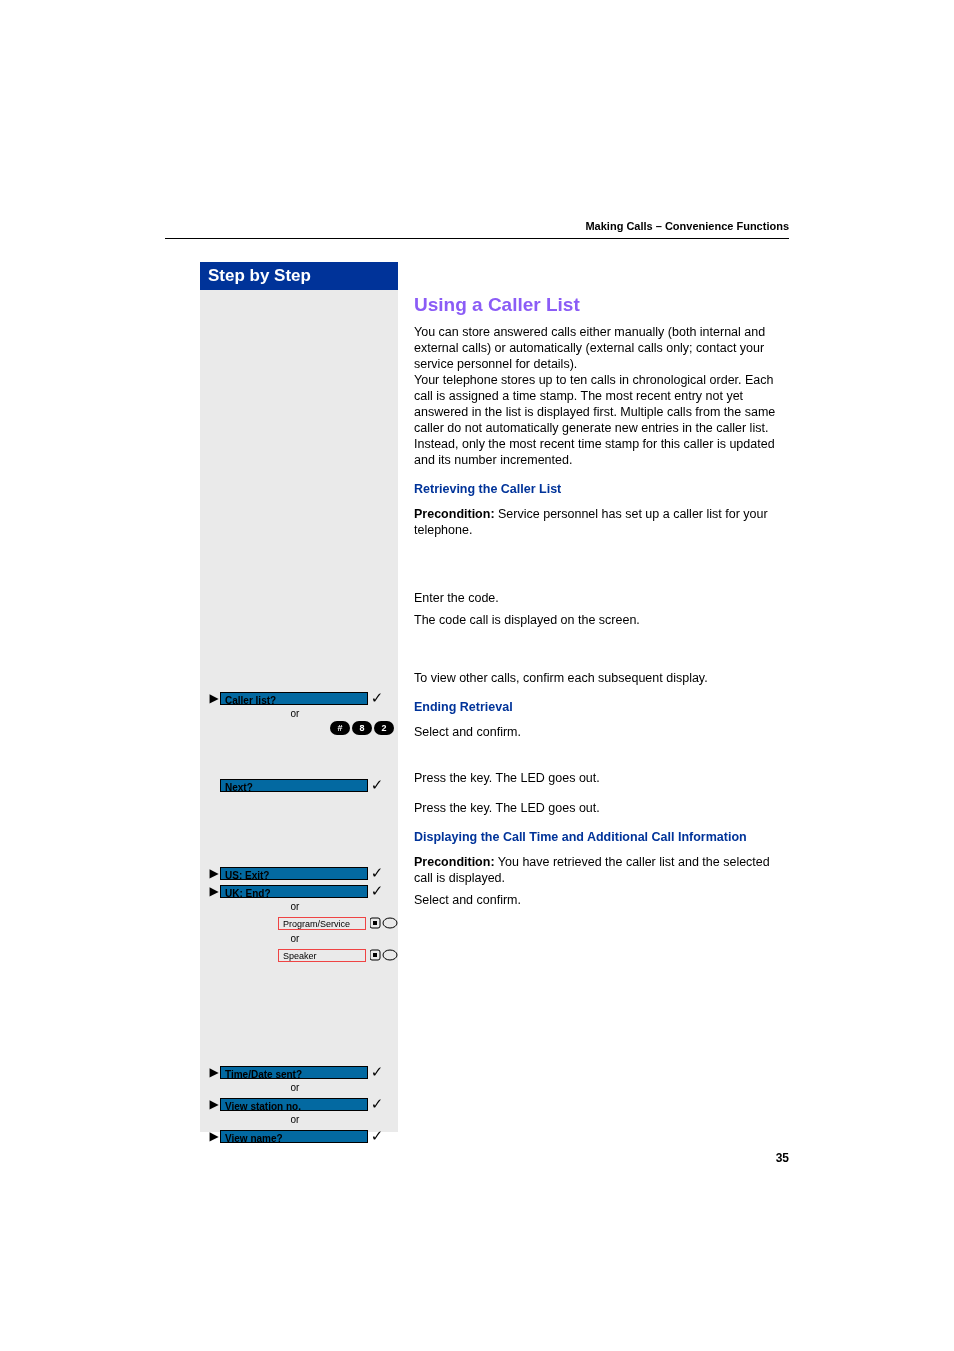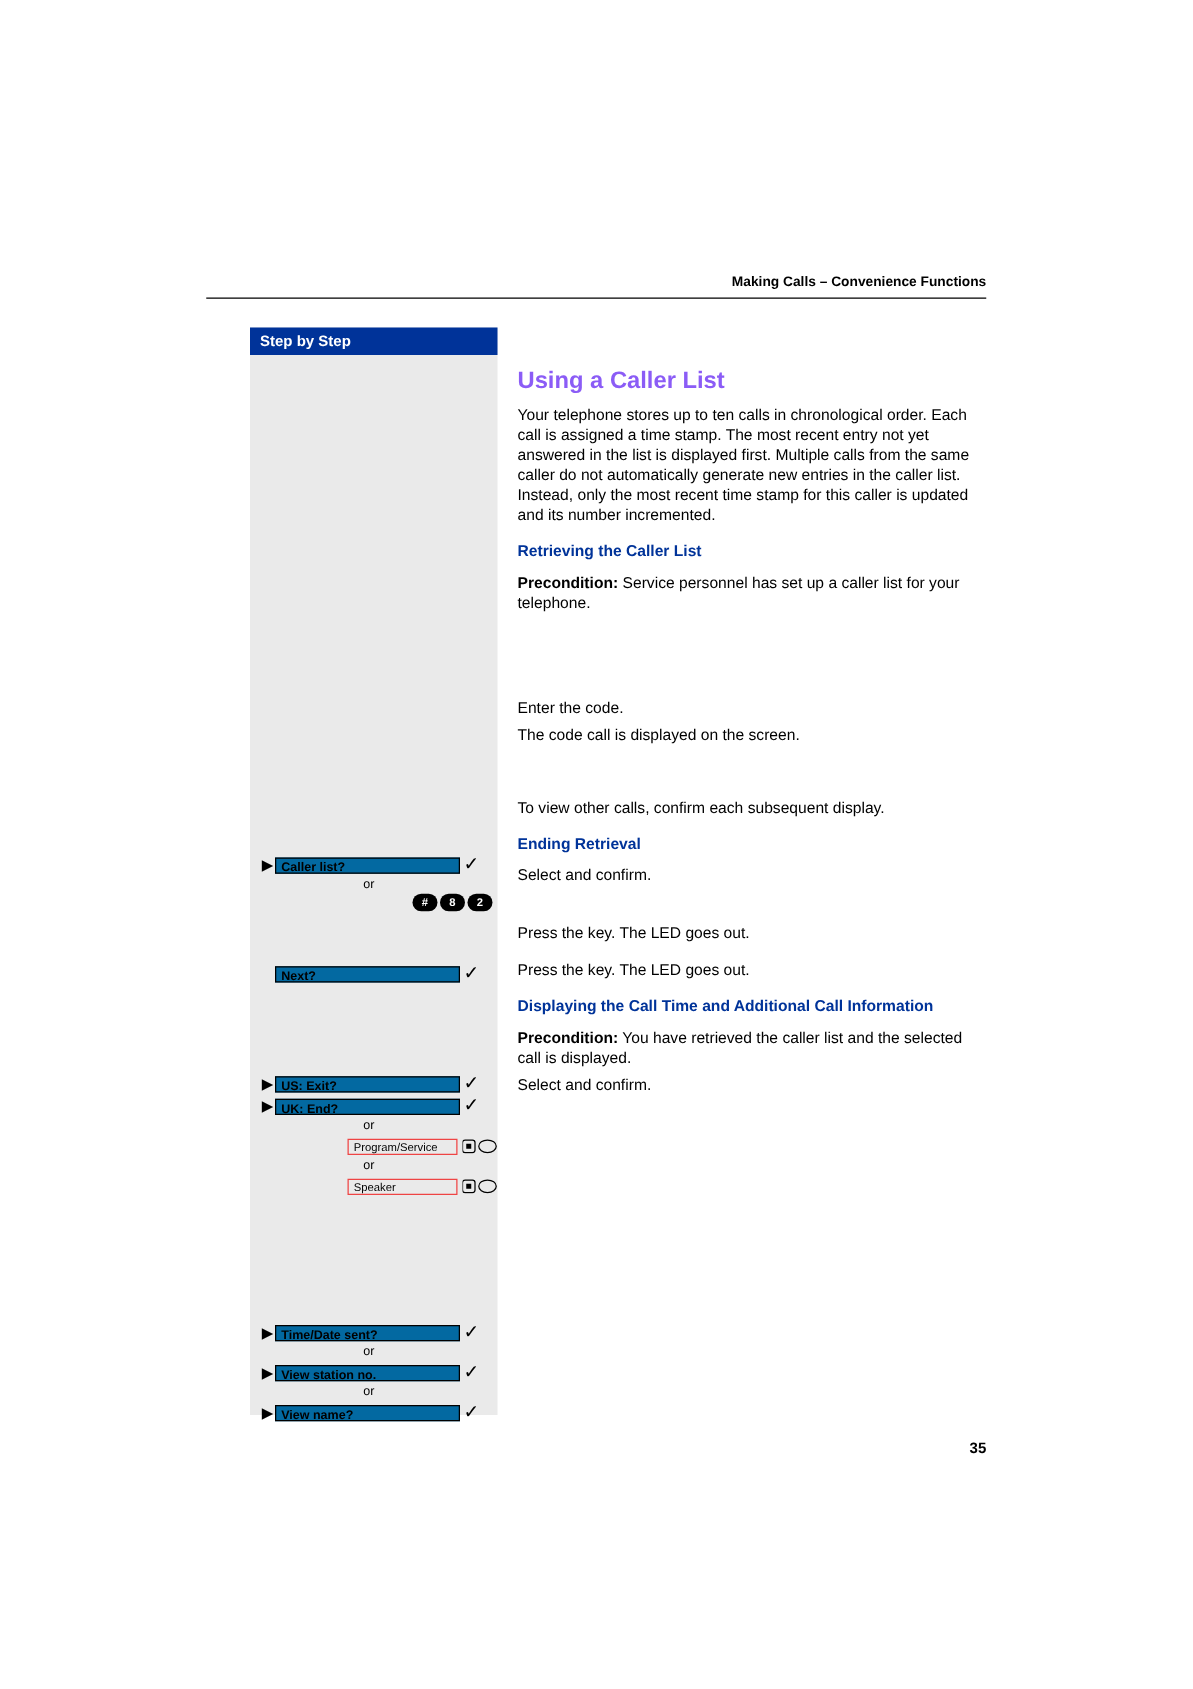--- a/index.html
+++ b/index.html
@@ -38,21 +38,21 @@
     top: 262px;
     left: 200px;
     width: 198px;
     height: 870px;
     background: #eaeaea;
   }
   .sidebar-title {
     background: #003399;
     color: #fff;
     font-weight: bold;
-    font-size: 12px;
+    font-size: 17px;
     padding: 4px 8px;
   }
   .sidebar-content {
     position: relative;
     width: 100%;
   }
   .side-block {
     position: absolute;
     left: 8px;
     right: 0;
@@ -254,28 +254,29 @@
           <span class="check">✓</span>
         </div>
       </div>
 
     </div>
   </div>
 
   <div class="main">
     <div class="h2">Using a Caller List</div>
 
+    <p class="para" style="margin-top:-6px">You can store answered calls either manually (both internal and external calls) or automatically (external calls only; contact your service personnel for details).</p>
     <p class="para" style="margin-top:-6px">Your telephone stores up to ten calls in chronological order. Each call is assigned a time stamp. The most recent entry not yet answered in the list is displayed first. Multiple calls from the same caller do not automatically generate new entries in the caller list. Instead, only the most recent time stamp for this caller is updated and its number incremented.</p>
 
     <div class="h3">Retrieving the Caller List</div>
     <p class="para">
       <strong>Precondition:</strong><span> Service personnel has set up a caller list for your telephone.</span>
     </p>
 
-    <p class="para" style="margin-top:68px">Enter the code.</p>
+    <p class="para" style="margin-top:52px">Enter the code.</p>
     <p class="para">The code call is displayed on the screen.</p>
 
     <p class="para" style="margin-top:42px">To view other calls, confirm each subsequent display.</p>
 
     <div class="h3">Ending Retrieval</div>
     <p class="para">Select and confirm.</p>
 
     <p class="para" style="margin-top:30px">Press the key. The LED goes out.</p>
     <p class="para" style="margin-top:14px">Press the key. The LED goes out.</p>
 

